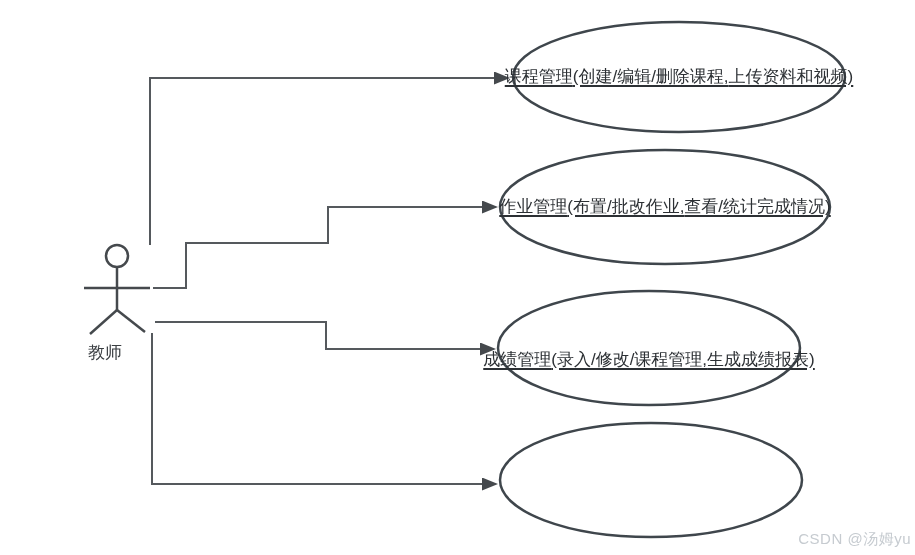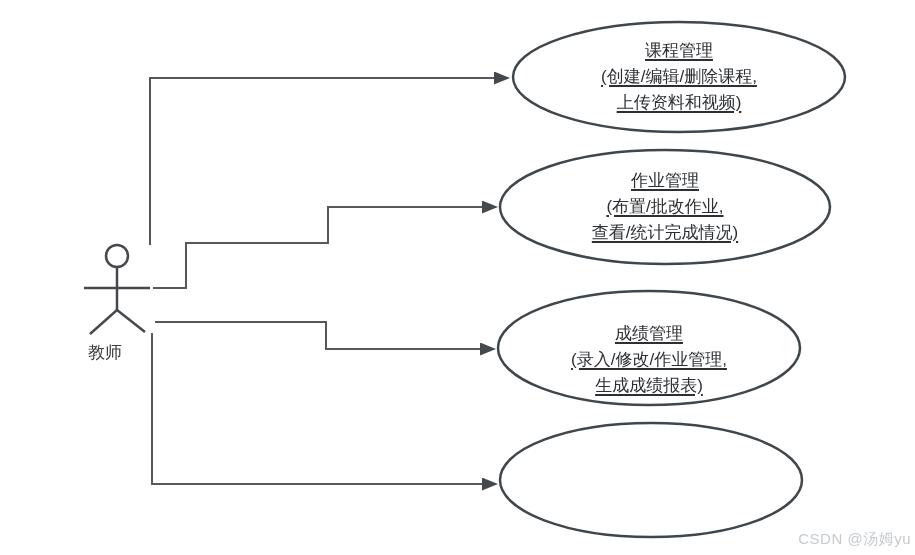--- a/index.html
+++ b/index.html
@@ -16,21 +16,21 @@
     overflow: hidden;
   }
   #diagram-svg {
     position: absolute;
     left: 0;
     top: 0;
   }
   .uc-label {
     position: absolute;
     display: flex;
-    flex-direction: column;
+    flex-direction: row;
     align-items: center;
     justify-content: center;
     text-align: center;
     color: #2c3034;
     font-size: 17px;
     line-height: 26px;
     pointer-events: none;
   }
   .uc-line {
     display: block;
@@ -96,21 +96,21 @@
   </div>
 
   <div class="uc-label" style="left:500px; top:150px; width:330px; height:114px;">
     <span class="uc-line">作业管理</span>
     <span class="uc-line">(布置/批改作业,</span>
     <span class="uc-line">查看/统计完成情况)</span>
   </div>
 
   <div class="uc-label" style="left:498px; top:303px; width:302px; height:114px;">
     <span class="uc-line">成绩管理</span>
-    <span class="uc-line">(录入/修改/作业管理,</span>
+    <span class="uc-line">(录入/修改/课程管理,</span>
     <span class="uc-line">生成成绩报表)</span>
   </div>
 
 
   <div class="actor-label">教师</div>
 
   <div class="watermark">CSDN @汤姆yu</div>
 
 </div>
 

